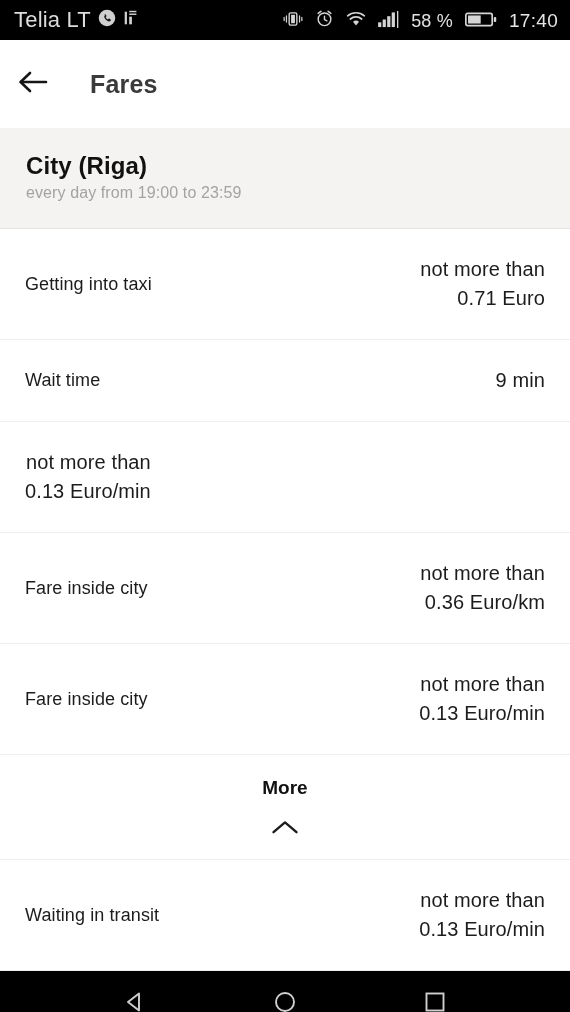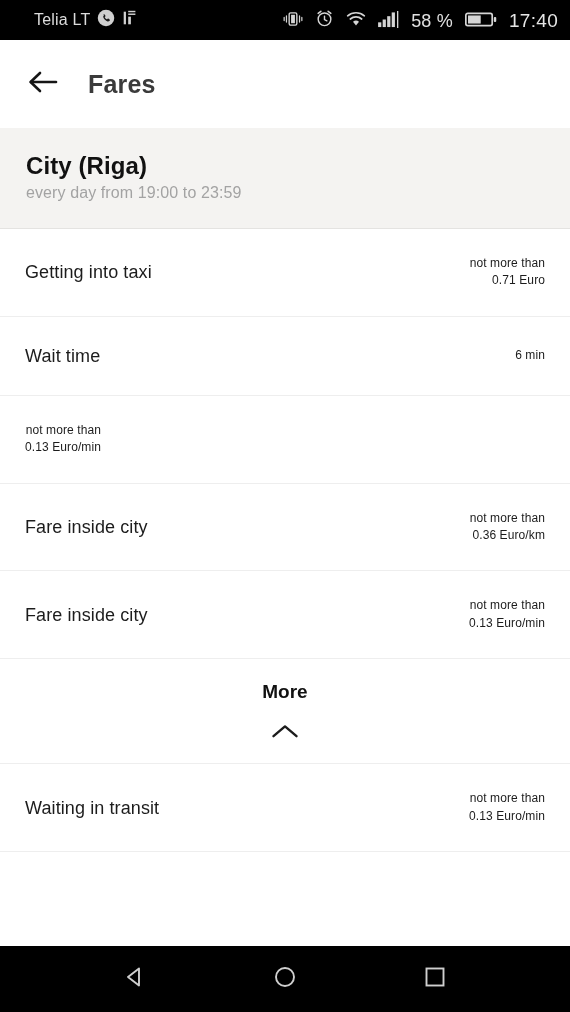--- a/index.html
+++ b/index.html
@@ -12,29 +12,29 @@
   .screen { width:570px; height:1012px; display:flex; flex-direction:column; position:relative; overflow:hidden; }
 
   
   .statusbar {
     height:40px; background:#000000; color:#d8d8d8;
     display:flex; align-items:center; justify-content:space-between;
     padding:0 12px 0 14px; flex:0 0 40px;
   }
   .sb-left { display:flex; align-items:center; gap:7px; }
   .sb-right { display:flex; align-items:flex-end; gap:12px; }
-  .carrier { font-size:16px; letter-spacing:.2px; color:#dcdcdc;margin-left:20px; }
+  .carrier { font-size:22px; letter-spacing:.2px; color:#dcdcdc; }
   .sb-time { font-size:19px; color:#e6e6e6; letter-spacing:.3px; }
   .sb-pct { font-size:18px; color:#e0e0e0; letter-spacing:.2px; }
   .ic { display:block; }
 
   
   .appbar {
     flex:0 0 88px; background:#ffffff;
-    display:flex; align-items:center; padding-left:26px; gap:28px;
+    display:flex; align-items:center; padding-left:16px; gap:40px;
   }
   .back-btn { width:34px; height:34px; display:flex; align-items:center; justify-content:center; }
   .page-title { font-size:25px; font-weight:bold; color:#3b3b3b; letter-spacing:.2px; }
 
   
   .section-head {
     background:#f4f3f1; padding:24px 43px 26px 26px;
     border-bottom:1px solid #e4e3e1; flex:0 0 auto;
   }
   .section-city { font-size:24px; font-weight:bold; color:#111111; letter-spacing:.1px; }
@@ -43,21 +43,21 @@
 
   
   .list { flex:1 1 auto; background:#ffffff; }
   .row {
     display:flex; align-items:center; justify-content:space-between;
     padding:26px 25px 26px 25px; gap:18px;
     border-bottom:1px solid #eeeeee; background:#ffffff;
   }
   .row.indent { }
   .row-label { font-size:18px; color:#1c1c1c; line-height:1.45; max-width:355px; letter-spacing:.1px; }
-  .row-value { font-size:12px; color:#1c1c1c; line-height:1.45; text-align:right; white-space:pre-line; letter-spacing:.1px; }
+  .row-value { font-size:20px; color:#1c1c1c; line-height:1.45; text-align:right; white-space:pre-line; letter-spacing:.1px; }
 
   .row.more {
     padding:22px 25px 22px 25px; border-bottom:1px solid #eeeeee;flex-direction:column;
   }
   .more-label { font-size:19px; font-weight:bold; color:#111111; }
   .chev { width:30px; height:20px; display:flex; align-items:center; justify-content:center; }
 
   
   .navbar {
     flex:0 0 66px; background:#000000;
@@ -153,21 +153,21 @@
   <div class="list">
 
     <div class="row">
       <div class="row-label">Getting into taxi</div>
       <div class="row-value">not more than
 0.71 Euro</div>
     </div>
 
     <div class="row">
       <div class="row-label">Wait time</div>
-      <div class="row-value">6 min</div>
+      <div class="row-value">9 min</div>
     </div>
 
     <div class="row">
       <div class="row-value">not more than
 0.13 Euro/min</div>
     </div>
 
     <div class="row">
       <div class="row-label">Fare inside city</div>
       <div class="row-value">not more than

